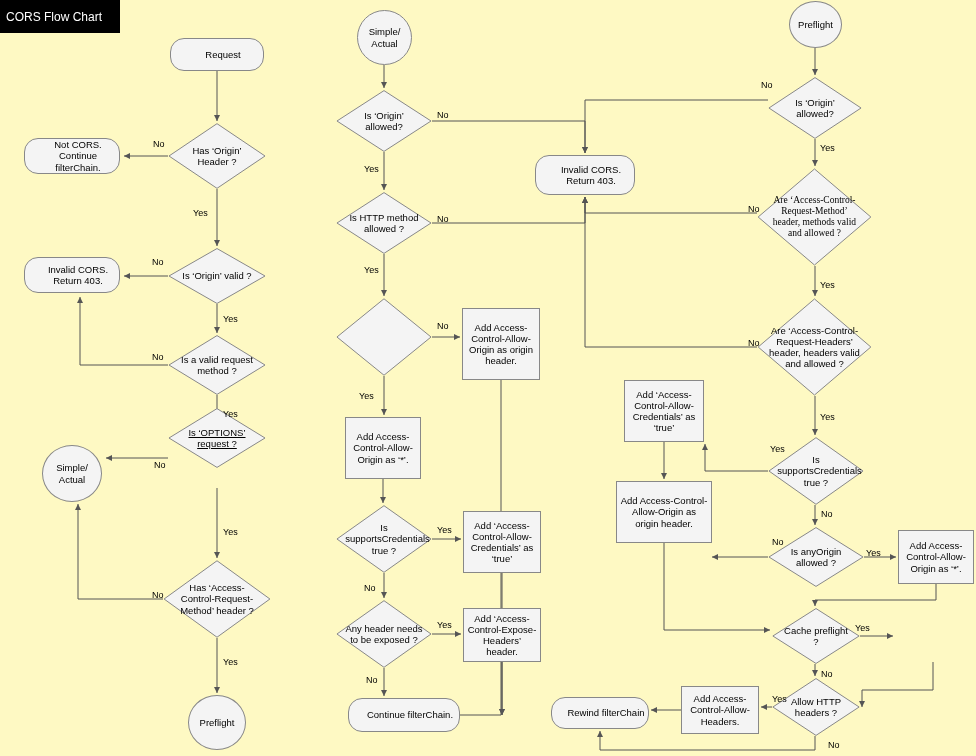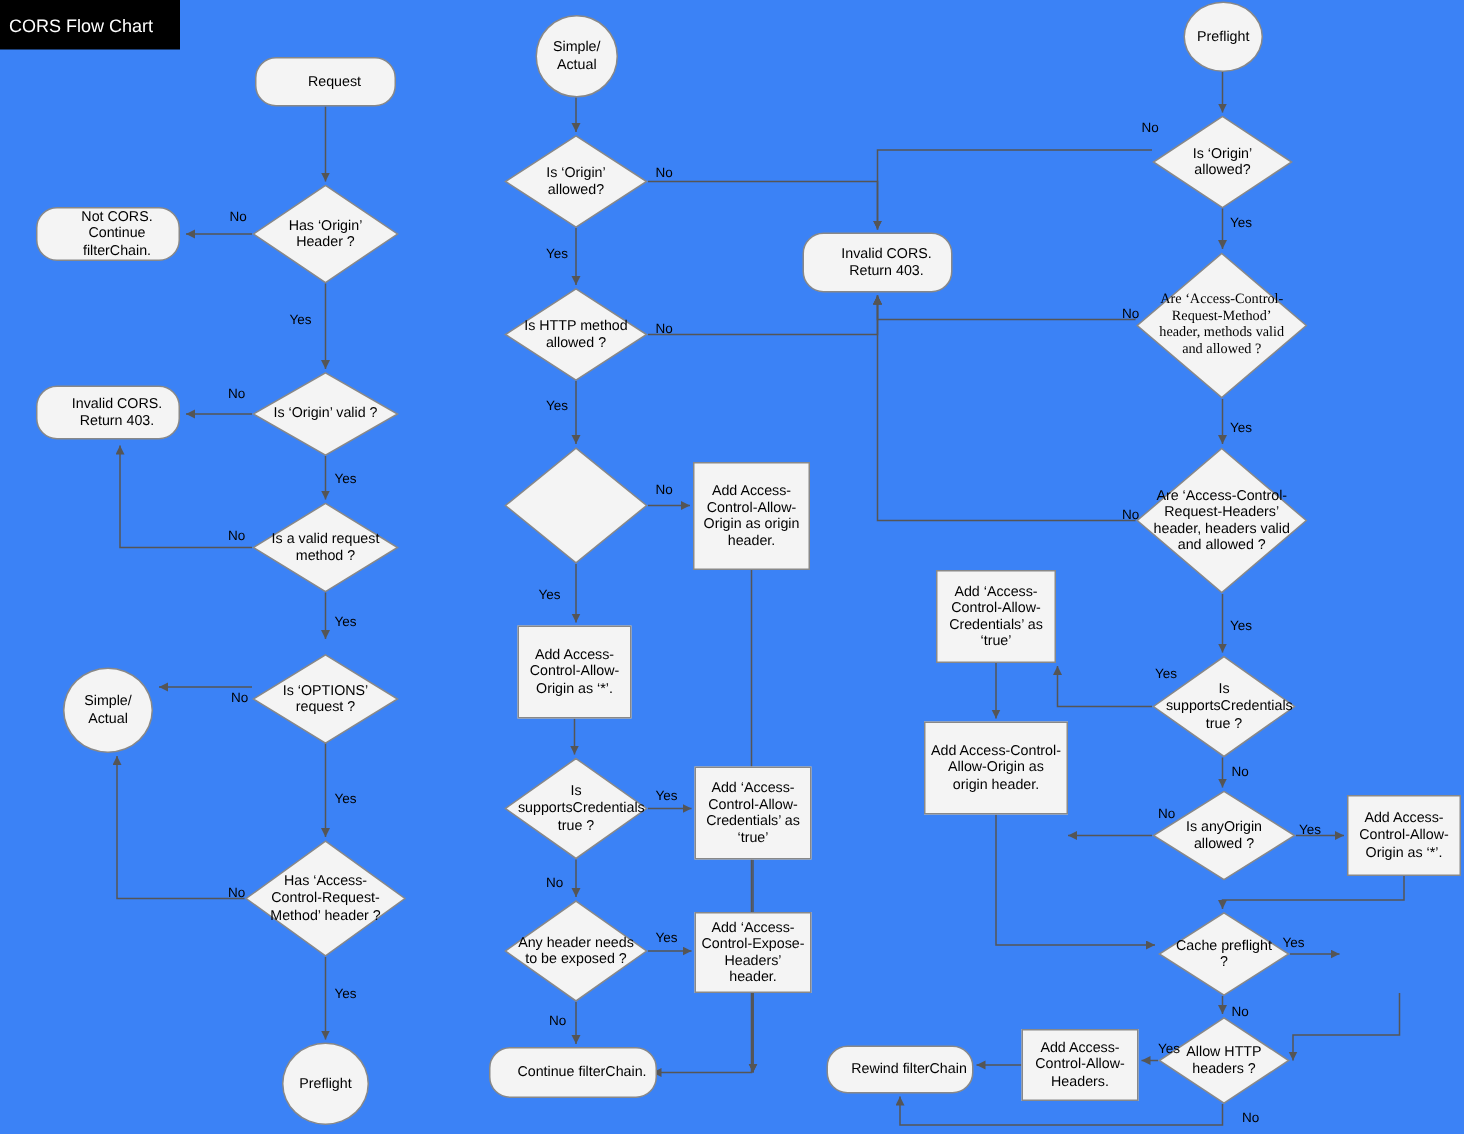--- a/index.html
+++ b/index.html
@@ -8,21 +8,21 @@
     background: #ffffff;
   }
   body {
     font-family: "Liberation Sans", sans-serif;
   }
   #canvas {
     position: relative;
     width: 976px;
     height: 756px;
     overflow: hidden;
-    background: #3b82f6;
+    background: #fef9c3;
   }
   #edges {
     position: absolute;
     left: 0;
     top: 0;
     width: 976px;
     height: 756px;
     pointer-events: none;
   }
   .node {
@@ -175,21 +175,21 @@
     </div>
     <div class="node stadium" style="left: 24px; top: 257px; width: 96px; height: 36px;">
       <span>Invalid CORS. Return 403.</span>
     </div>
     <div class="node diamond" style="left: 168px; top: 335px; width: 98px; height: 60px;">
       <svg class="dshape" viewBox="0 0 100 100" preserveAspectRatio="none">
         <polygon points="50,1 99,50 50,99 1,50" fill="#f4f4f4" stroke="#888888" stroke-width="1" vector-effect="non-scaling-stroke"></polygon>
       </svg>
       <span class="dlabel">Is a valid request method ?</span>
     </div>
-    <div class="node diamond" style="left: 168px; top: 436px; width: 98px; height: 60px;">
+    <div class="node diamond" style="left: 168px; top: 408px; width: 98px; height: 60px; text-decoration: underline;">
       <svg class="dshape" viewBox="0 0 100 100" preserveAspectRatio="none">
         <polygon points="50,1 99,50 50,99 1,50" fill="#f4f4f4" stroke="#888888" stroke-width="1" vector-effect="non-scaling-stroke"></polygon>
       </svg>
       <span class="dlabel">Is ‘OPTIONS’ request ?</span>
     </div>
     <div class="node ellipse" style="left: 42px; top: 445px; width: 60px; height: 57px;">
       <span>Simple/ Actual</span>
     </div>
     <div class="node diamond" style="left: 163px; top: 560px; width: 108px; height: 78px;">
       <svg class="dshape" viewBox="0 0 100 100" preserveAspectRatio="none">
@@ -240,21 +240,21 @@
     </div>
     <div class="node diamond" style="left: 336px; top: 600px; width: 96px; height: 68px;">
       <svg class="dshape" viewBox="0 0 100 100" preserveAspectRatio="none">
         <polygon points="50,1 99,50 50,99 1,50" fill="#f4f4f4" stroke="#888888" stroke-width="1" vector-effect="non-scaling-stroke"></polygon>
       </svg>
       <span class="dlabel">Any header needs to be exposed ?</span>
     </div>
     <div class="node rect" style="left: 463px; top: 608px; width: 78px; height: 54px;">
       <span>Add ‘Access-Control-Expose-Headers’ header.</span>
     </div>
-    <div class="node stadium" style="left: 326px; top: 698px; width: 112px; height: 34px;">
+    <div class="node stadium" style="left: 348px; top: 698px; width: 112px; height: 34px;">
       <span>Continue filterChain.</span>
     </div>
     <div class="node ellipse" style="left: 789px; top: 1px; width: 53px; height: 47px;">
       <span>Preflight</span>
     </div>
     <div class="node diamond" style="left: 768px; top: 77px; width: 94px; height: 62px;">
       <svg class="dshape" viewBox="0 0 100 100" preserveAspectRatio="none">
         <polygon points="50,1 99,50 50,99 1,50" fill="#f4f4f4" stroke="#888888" stroke-width="1" vector-effect="non-scaling-stroke"></polygon>
       </svg>
       <span class="dlabel">Is ‘Origin’ allowed?</span>

